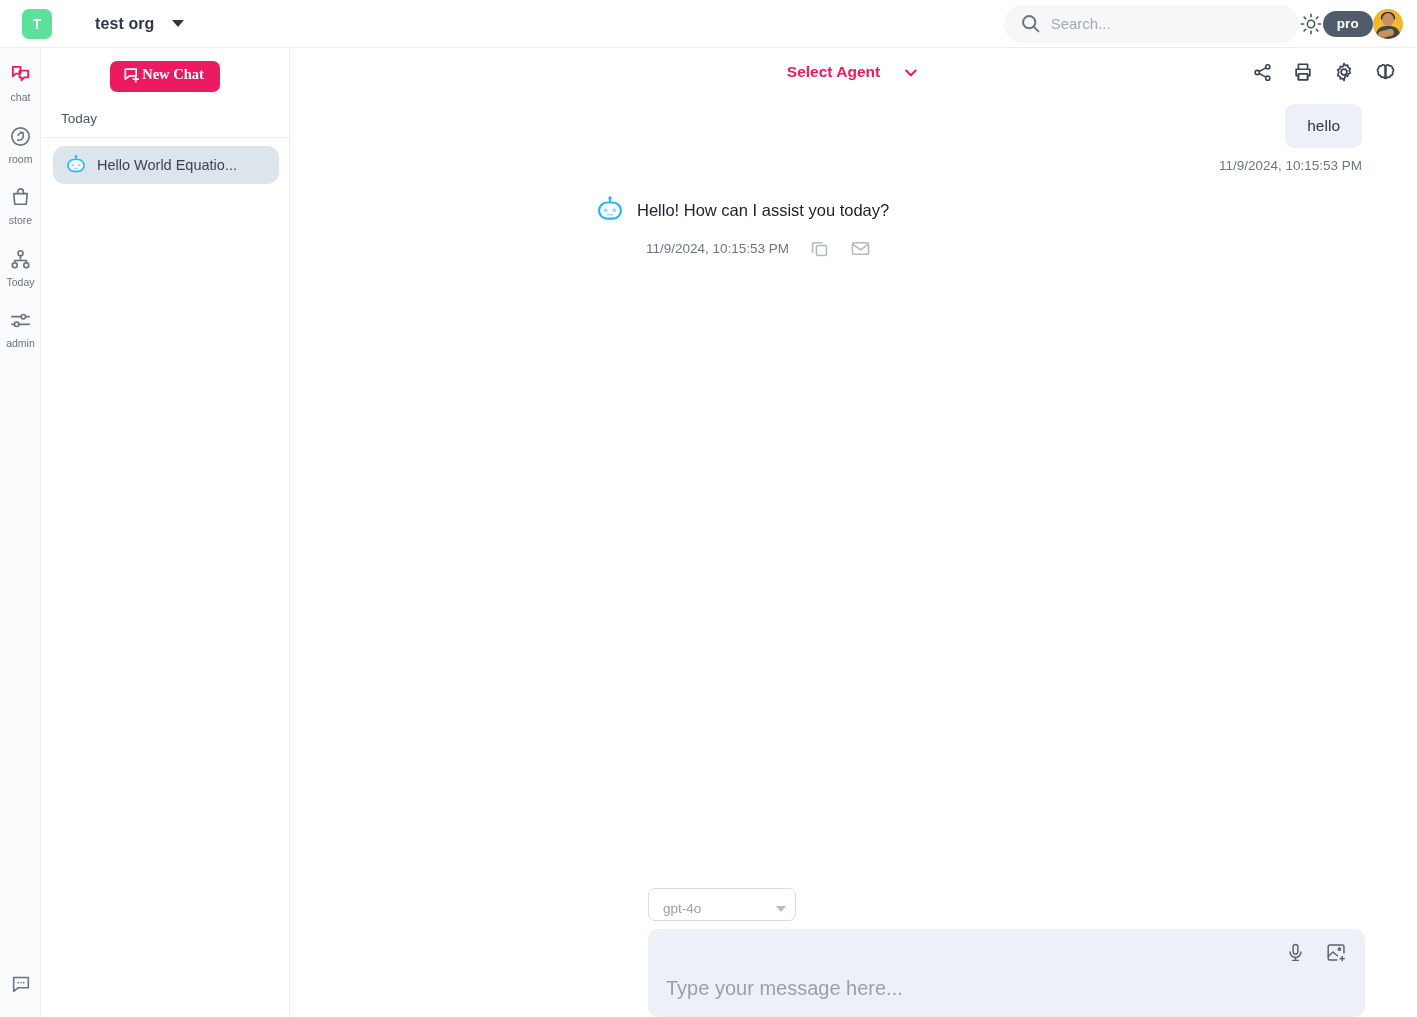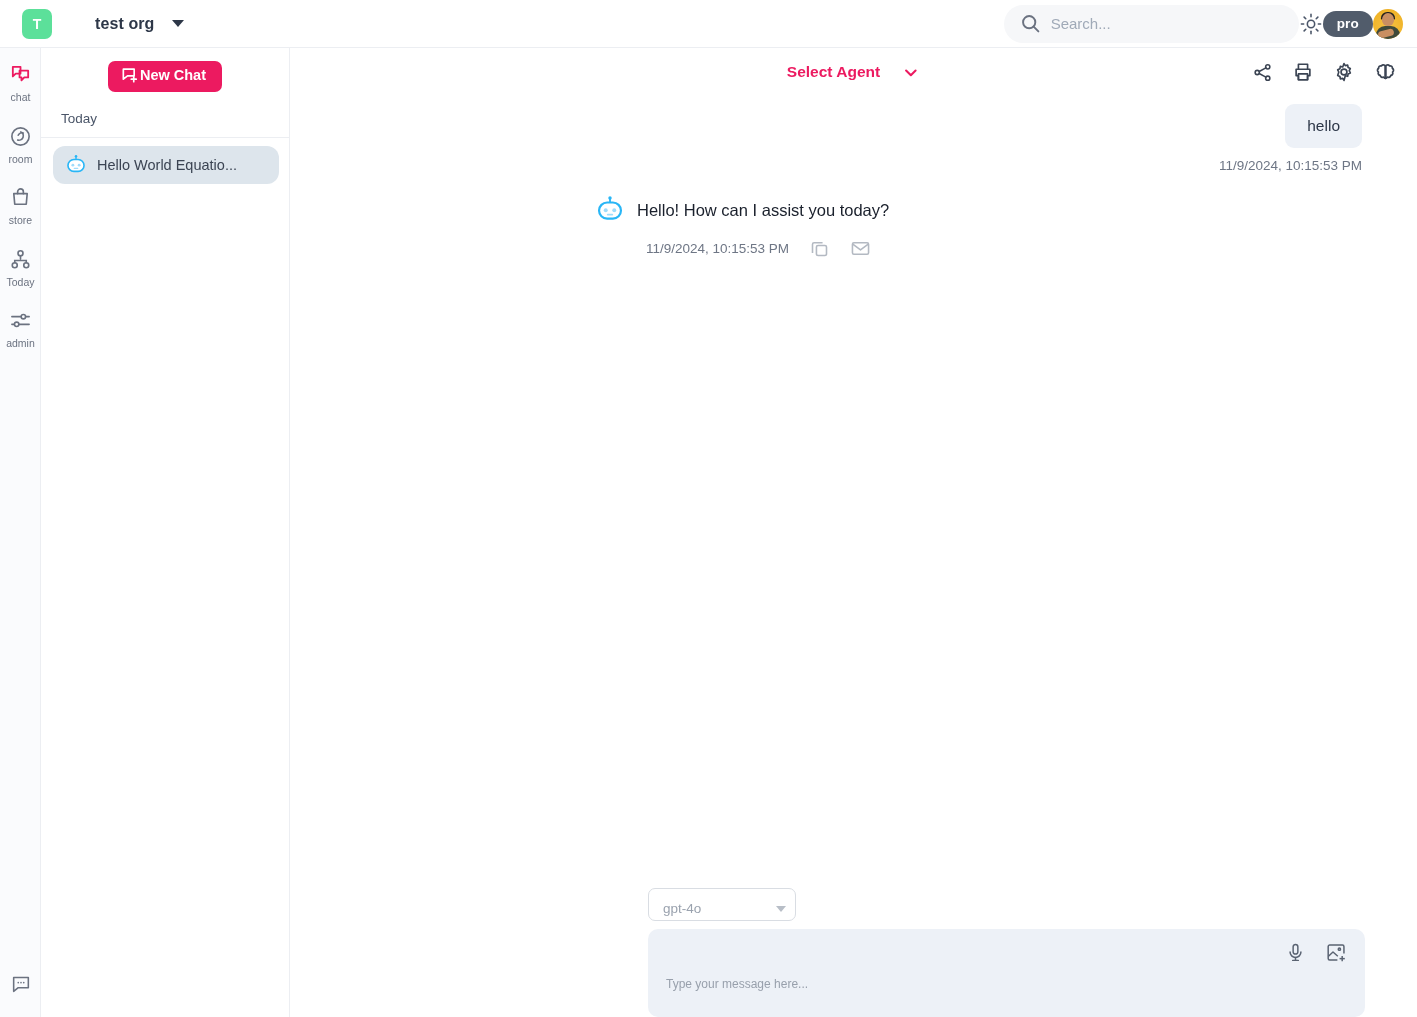--- a/index.html
+++ b/index.html
@@ -96,21 +96,21 @@
     border-right: 1px solid #eceef2;
     display: flex; flex-direction: column;
     position: relative;
   }
   .newchat-row { display: flex; justify-content: center; padding: 13px 0 11px; }
   .newchat-btn {
     background: #ec1a60; color: #ffffff;
     border: none; border-radius: 7px;
     height: 31px; padding: 0 16px 4px 12px;
     display: flex; align-items: center; 
-    font-family: Liberation Sans, sans-serif;
+    font-family: Liberation Serif, serif;
     font-size: 14.5px; font-weight: 600; cursor: pointer;
   }
   .today-label {
     font-size: 13.5px; color: #4a5568;
     padding: 8px 0 11px 20px;
     border-bottom: 1px solid #eceef2;
     margin: 0 0 0 0;
   }
   .conv-scroll { flex: 1; overflow: hidden; padding: 8px 10px 0 12px; }
   .conv-item {
@@ -179,21 +179,21 @@
   }
   .input-box {
     background: #edf1f7; border-radius: 10px;
     height: 88px; position: relative;
     padding: 14px 18px;
   }
   .input-icons { position: absolute; right: 18px; top: 13px; display: flex; gap: 20px; }
   .input-icon { cursor: pointer; display:flex; }
   .input-placeholder {
     position: absolute; left: 18px; top: 48px;
-    font-size: 12px; color: #98a0ac;
+    font-size: 20px; color: #98a0ac;
   }
 </style>
 </head>
 <body>
 
 <div id="app">
 
   <div id="topbar">
 
     <div class="org-block">

